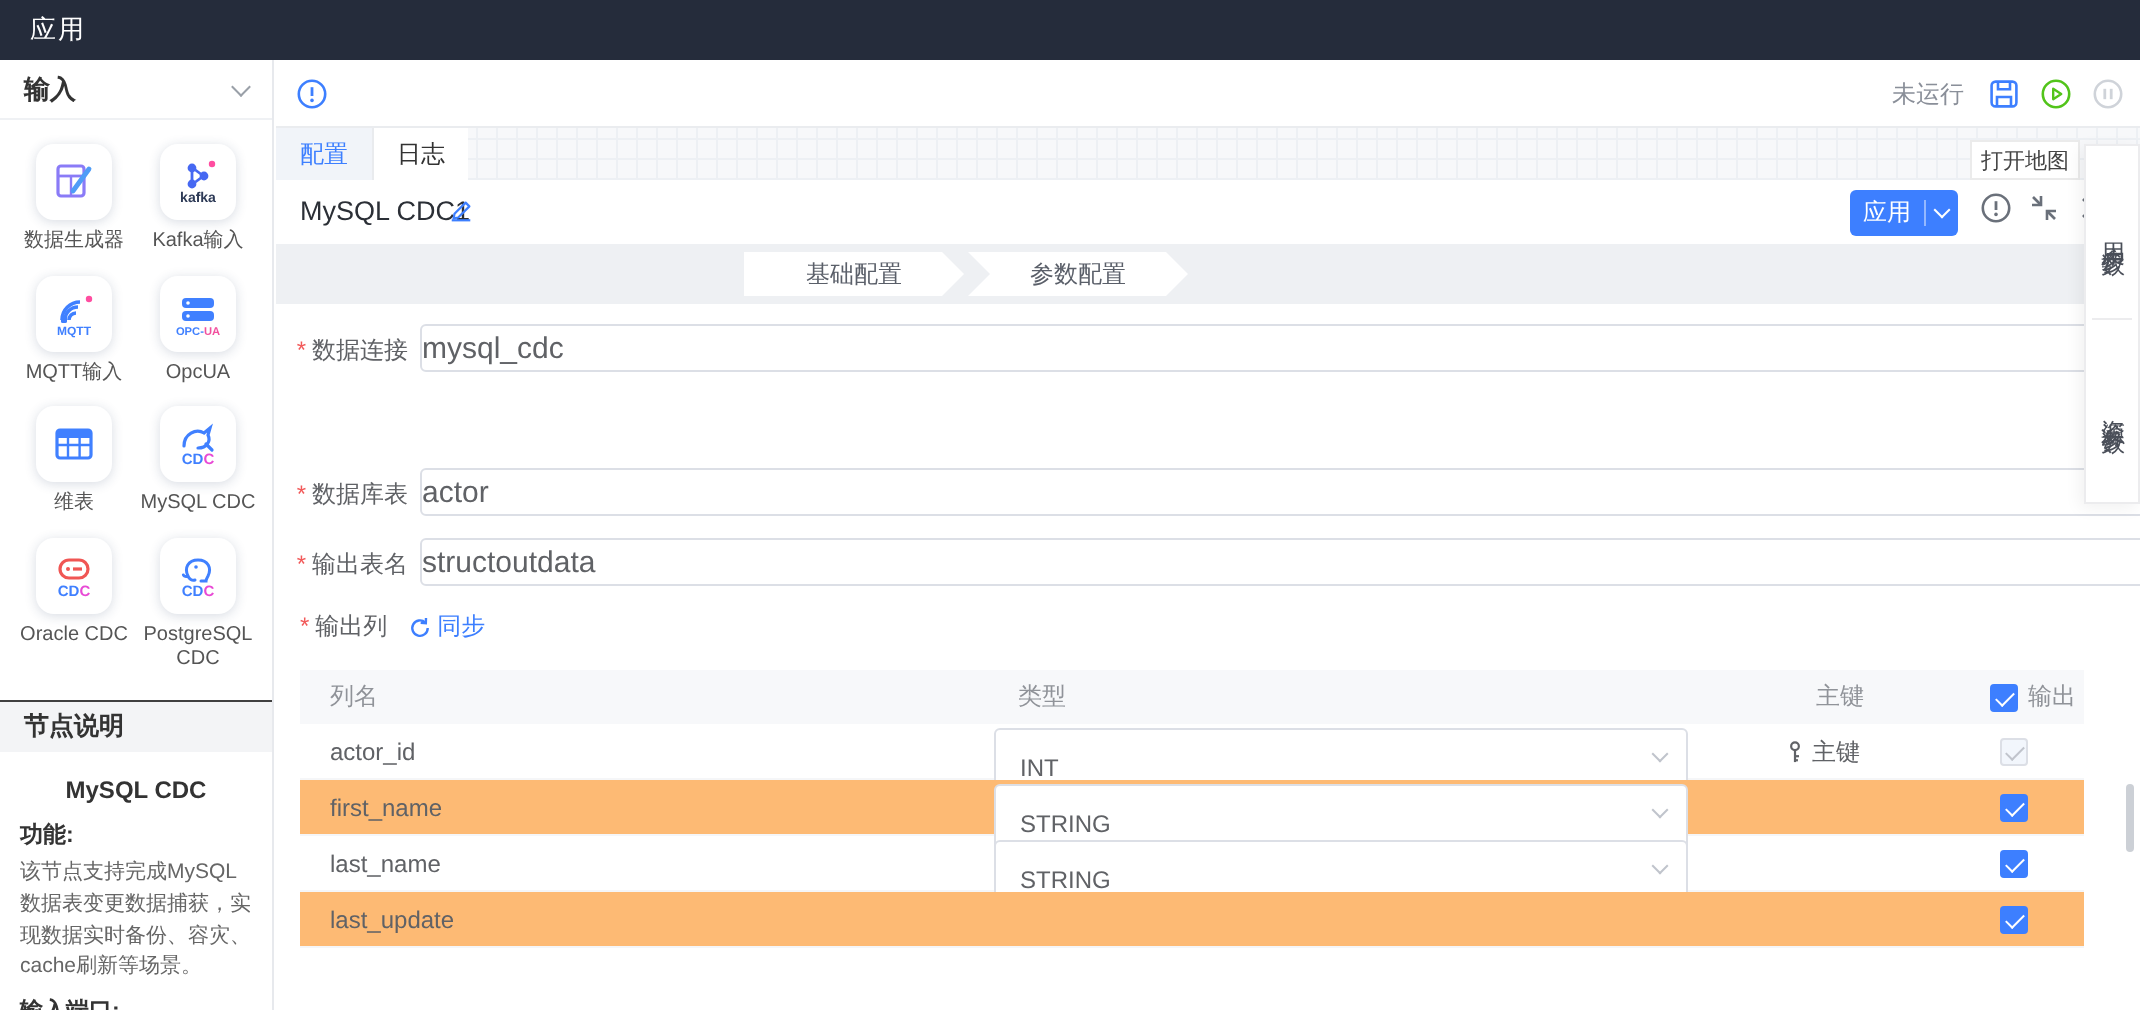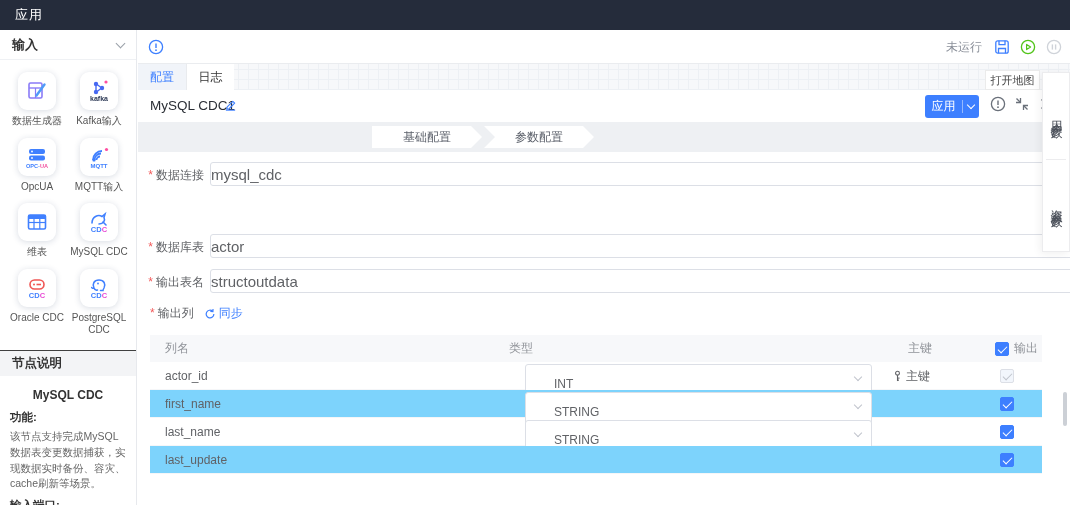--- a/index.html
+++ b/index.html
@@ -91,26 +91,26 @@
 
   .outcol-row { position:absolute; left:12px; top:153px; display:flex; align-items:center; gap:10px; }
   .outcol-label { font-size:12px; color:#606266; }
   .sync-link { display:flex; align-items:center; gap:3px; color:#3d7fff; font-size:12px; cursor:pointer; }
 
   
   .otable { position:absolute; left:12px; top:183px; width:892px; }
   .thead { height:27px; background:#f7f8fa; position:relative; }
   .th { position:absolute; top:0; height:27px; display:flex; align-items:center; font-size:12px; color:#909399; }
   .trow { height:28px; position:relative; border-bottom:1px solid #f5f6f8; }
-  .trow.stripe { background:#7dd3fc;text-align:center; }
+  .trow.stripe { background:#fdba74;text-align:center; }
   .td-name { position:absolute; left:15px; top:0; height:28px; display:flex; align-items:center;
     font-size:12px; color:#606266; }
   .type-select { position:absolute; left:347px; top:2px; width:347px; height:40px; border:1px solid #dcdfe6;
     border-radius:3px; background:#fff; font-size:12px; color:#606266; display:flex; align-items:center;
-    padding-left:28px;margin-left:28px; }
+    padding-left:12px; }
   .pk-cell { position:absolute; left:742px; top:0; height:28px; display:flex; align-items:center; gap:3px;
     font-size:12px; color:#606266; }
   .cb { position:absolute; left:850px; top:7px; width:14px; height:14px; border-radius:2px;
     background:#3d7fff; border:1px solid #3d7fff; cursor:pointer; }
   .cb::after { content:""; position:absolute; left:4px; top:1px; width:4px; height:8px;
     border-right:1.6px solid #fff; border-bottom:1.6px solid #fff; transform:rotate(45deg); }
   .cb.disabled { background:#f2f6fc; border-color:#dcdfe6; }
   .cb.disabled::after { border-color:#c0c4cc; }
   .th .cb-h { position:relative; left:0; top:0; margin-right:5px; }
 
@@ -167,44 +167,44 @@
             <circle cx="20" cy="4" r="1.6" fill="#ff4da0"></circle>
             <text x="13" y="23" text-anchor="middle" font-size="7" font-weight="bold" fill="#2d3a56">kafka</text>
           </svg>
         </div>
         <div class="node-label">Kafka输入</div>
       </div>
 
       <div class="node-item">
         <div class="node-card">
           <svg width="26" height="26" viewBox="0 0 26 26">
+            <path d="M7 16 a9 9 0 0 1 9 -9" fill="none" stroke="#4080ff" stroke-width="1.8"></path>
+            <path d="M8.5 16 a6.5 6.5 0 0 1 6.5 -6.5" fill="none" stroke="#4080ff" stroke-width="1.8"></path>
+            <path d="M10.5 16 a3.5 3.5 0 0 1 3.5 -3.5" fill="none" stroke="#4080ff" stroke-width="1.8"></path>
+            <rect x="6.5" y="14.5" width="3" height="3" rx="0.8" fill="#4080ff"></rect>
+            <circle cx="20.5" cy="5.5" r="1.6" fill="#ff4da0"></circle>
+            <text x="13" y="23.5" text-anchor="middle" font-size="6" font-weight="bold" fill="#4080ff">MQTT</text>
+          </svg>
+        </div>
+        <div class="node-label">MQTT输入</div>
+      </div>
+
+      <div class="node-item">
+        <div class="node-card">
+          <svg width="26" height="26" viewBox="0 0 26 26">
             <rect x="5" y="5" width="16" height="5" rx="2" fill="#4080ff"></rect>
             <rect x="5" y="11.5" width="16" height="5" rx="2" fill="#4080ff"></rect>
             <circle cx="8" cy="7.5" r="0.9" fill="#fff"></circle>
             <circle cx="8" cy="14" r="0.9" fill="#fff"></circle>
             <text x="13" y="23.5" text-anchor="middle" font-size="5.6" font-weight="bold">
               <tspan fill="#4080ff">OPC-</tspan><tspan fill="#f2509e">UA</tspan>
             </text>
           </svg>
         </div>
         <div class="node-label">OpcUA</div>
-      </div>
-
-      <div class="node-item">
-        <div class="node-card">
-          <svg width="26" height="26" viewBox="0 0 26 26">
-            <path d="M7 16 a9 9 0 0 1 9 -9" fill="none" stroke="#4080ff" stroke-width="1.8"></path>
-            <path d="M8.5 16 a6.5 6.5 0 0 1 6.5 -6.5" fill="none" stroke="#4080ff" stroke-width="1.8"></path>
-            <path d="M10.5 16 a3.5 3.5 0 0 1 3.5 -3.5" fill="none" stroke="#4080ff" stroke-width="1.8"></path>
-            <rect x="6.5" y="14.5" width="3" height="3" rx="0.8" fill="#4080ff"></rect>
-            <circle cx="20.5" cy="5.5" r="1.6" fill="#ff4da0"></circle>
-            <text x="13" y="23.5" text-anchor="middle" font-size="6" font-weight="bold" fill="#4080ff">MQTT</text>
-          </svg>
-        </div>
-        <div class="node-label">MQTT输入</div>
       </div>
 
       <div class="node-item">
         <div class="node-card">
           <svg width="24" height="24" viewBox="0 0 24 24">
             <rect x="3.5" y="5" width="17" height="14" rx="1.5" fill="none" stroke="#4080ff" stroke-width="1.6"></rect>
             <rect x="3.5" y="5" width="17" height="4" fill="#4080ff"></rect>
             <line x1="3.5" y1="12.5" x2="20.5" y2="12.5" stroke="#4080ff" stroke-width="1.2"></line>
             <line x1="9" y1="9" x2="9" y2="19" stroke="#4080ff" stroke-width="1.2"></line>
             <line x1="14.8" y1="9" x2="14.8" y2="19" stroke="#4080ff" stroke-width="1.2"></line>

